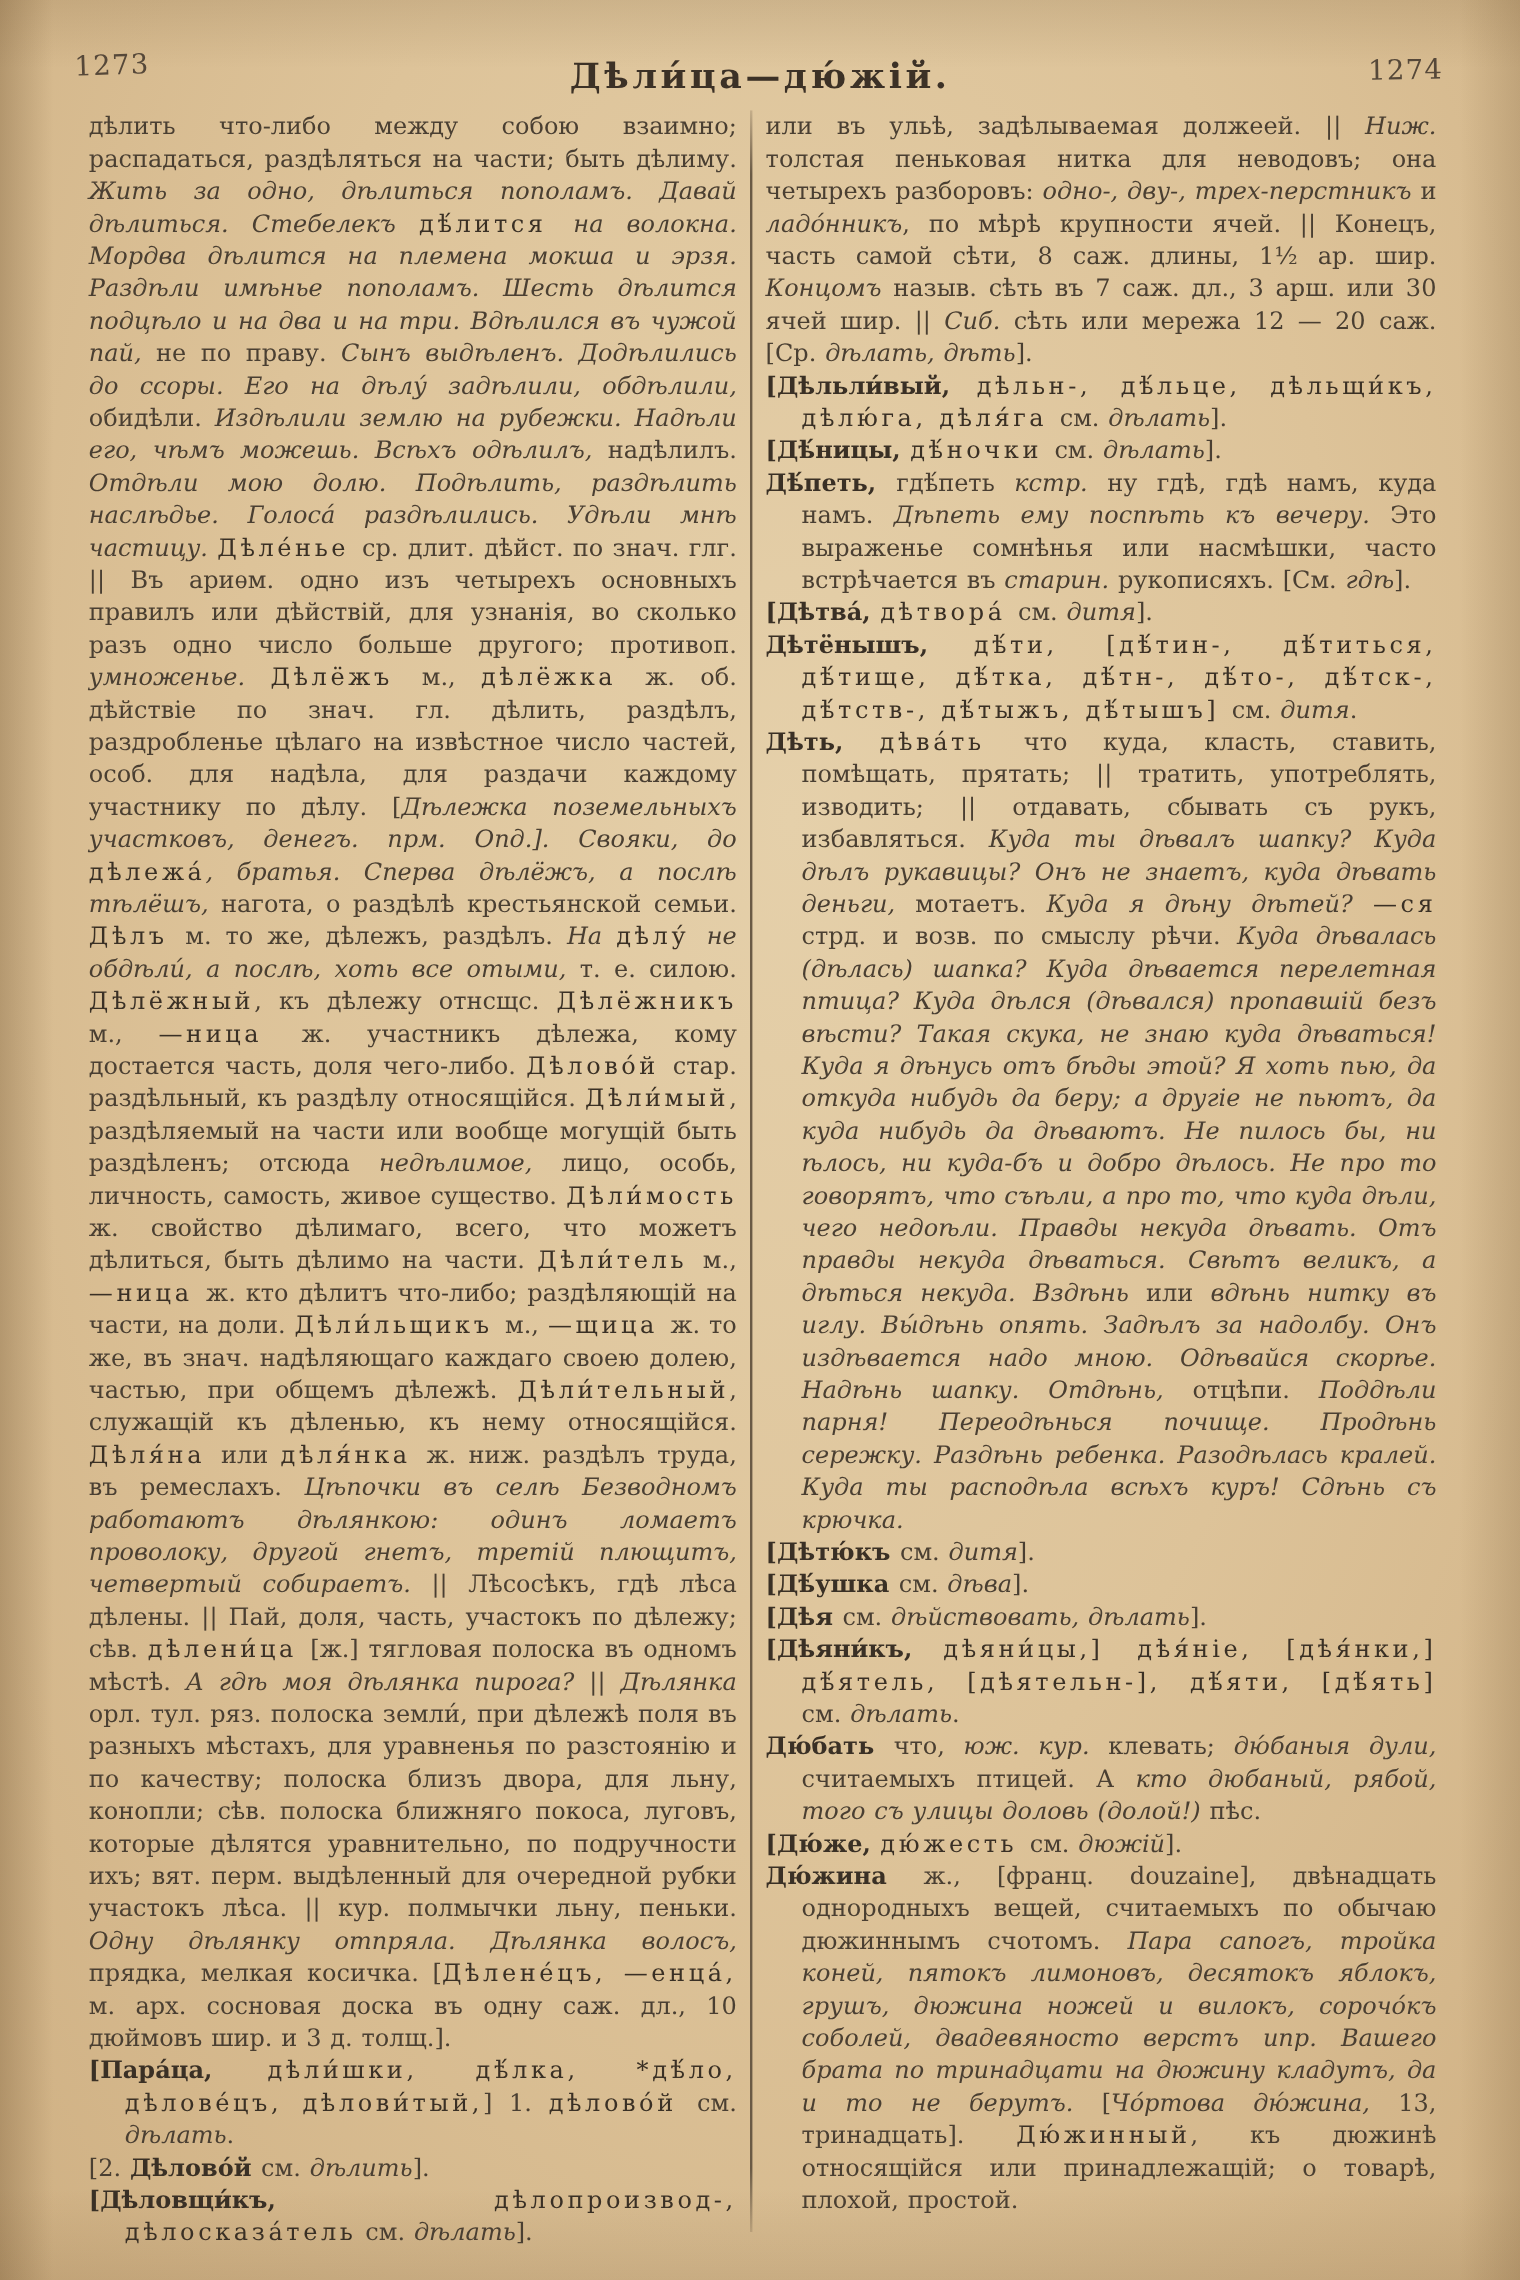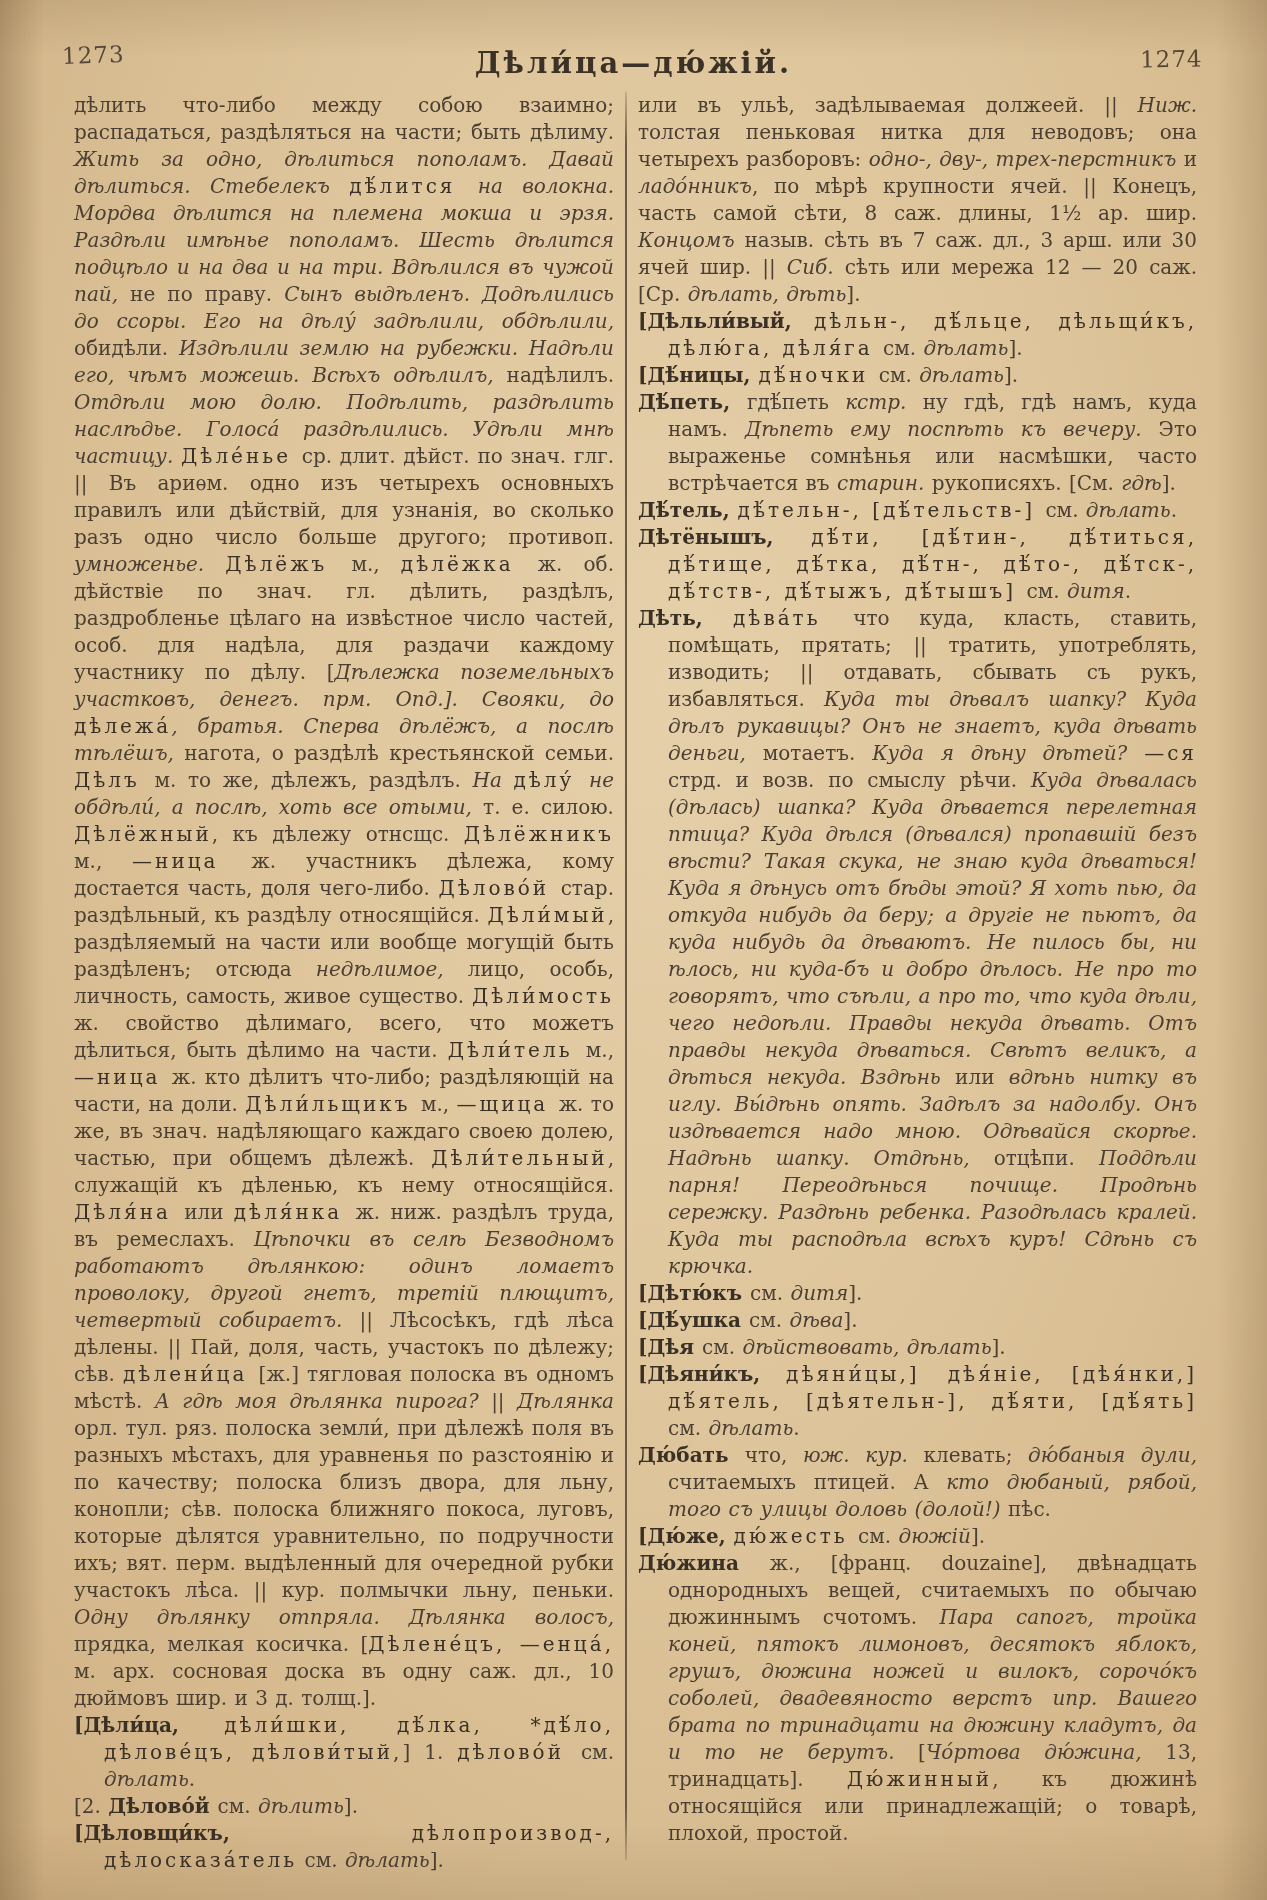--- a/index.html
+++ b/index.html
@@ -51,31 +51,31 @@
 
 <div class="page">
   <div class="header">
     <span class="pageno left">1273</span>
     <span class="title">Дѣли́ца—дю́жій.</span>
     <span class="pageno right">1274</span>
   </div>
   <div class="text-area">
     <div class="col" data-column="left">
         <p class="entry"><span class="run-r">дѣлить что-либо между собою взаимно; распадаться, раздѣляться на части; быть дѣлиму. </span><span class="run-i">Жить за одно, дѣлиться пополамъ. Давай дѣлиться. Стебелекъ </span><span class="run-b">дѣ́лится </span><span class="run-i">на волокна. Мордва дѣлится на племена мокша и эрзя. Раздѣли имѣнье пополамъ. Шесть дѣлится подцѣло и на два и на три. Вдѣлился въ чужой пай, </span><span class="run-r">не по праву. </span><span class="run-i">Сынъ выдѣленъ. Додѣлились до ссоры. Его на дѣлу́ задѣлили, обдѣлили, </span><span class="run-r">обидѣли. </span><span class="run-i">Издѣлили землю на рубежки. Надѣли его, чѣмъ можешь. Всѣхъ одѣлилъ, </span><span class="run-r">надѣлилъ. </span><span class="run-i">Отдѣли мою долю. Подѣлить, раздѣлить наслѣдье. Голоса́ раздѣлились. Удѣли мнѣ частицу. </span><span class="run-b">Дѣле́нье </span><span class="run-r">ср. длит. дѣйст. по знач. глг. || Въ ариѳм. одно изъ четырехъ основныхъ правилъ или дѣйствій, для узнанія, во сколько разъ одно число больше другого; противоп. </span><span class="run-i">умноженье. </span><span class="run-b">Дѣлёжъ </span><span class="run-r">м., </span><span class="run-b">дѣлёжка </span><span class="run-r">ж. об. дѣйствіе по знач. гл. дѣлить, раздѣлъ, раздробленье цѣлаго на извѣстное число частей, особ. для надѣла, для раздачи каждому участнику по дѣлу. [</span><span class="run-i">Дѣлежка поземельныхъ участковъ, денегъ. прм. Опд.]. Свояки, до </span><span class="run-b">дѣлежа́</span><span class="run-i">, братья. Сперва дѣлёжъ, а послѣ тѣлёшъ, </span><span class="run-r">нагота, о раздѣлѣ крестьянской семьи. </span><span class="run-b">Дѣлъ </span><span class="run-r">м. то же, дѣлежъ, раздѣлъ. </span><span class="run-i">На </span><span class="run-b">дѣлу́ </span><span class="run-i">не обдѣли́, а послѣ, хоть все отыми, </span><span class="run-r">т. е. силою. </span><span class="run-b">Дѣлёжный</span><span class="run-r">, къ дѣлежу отнсщс. </span><span class="run-b">Дѣлёжникъ </span><span class="run-r">м., </span><span class="run-b">—ница </span><span class="run-r">ж. участникъ дѣлежа, кому достается часть, доля чего-либо. </span><span class="run-b">Дѣлово́й </span><span class="run-r">стар. раздѣльный, къ раздѣлу относящійся. </span><span class="run-b">Дѣли́мый</span><span class="run-r">, раздѣляемый на части или вообще могущій быть раздѣленъ; отсюда </span><span class="run-i">недѣлимое, </span><span class="run-r">лицо, особь, личность, самость, живое существо. </span><span class="run-b">Дѣли́мость </span><span class="run-r">ж. свойство дѣлимаго, всего, что можетъ дѣлиться, быть дѣлимо на части. </span><span class="run-b">Дѣли́тель </span><span class="run-r">м., </span><span class="run-b">—ница </span><span class="run-r">ж. кто дѣлитъ что-либо; раздѣляющій на части, на доли. </span><span class="run-b">Дѣли́льщикъ </span><span class="run-r">м., </span><span class="run-b">—щица </span><span class="run-r">ж. то же, въ знач. надѣляющаго каждаго своею долею, частью, при общемъ дѣлежѣ. </span><span class="run-b">Дѣли́тельный</span><span class="run-r">, служащій къ дѣленью, къ нему относящійся. </span><span class="run-b">Дѣля́на </span><span class="run-r">или </span><span class="run-b">дѣля́нка </span><span class="run-r">ж. ниж. раздѣлъ труда, въ ремеслахъ. </span><span class="run-i">Цѣпочки въ селѣ Безводномъ работаютъ дѣлянкою: одинъ ломаетъ проволоку, другой гнетъ, третій плющитъ, четвертый собираетъ. </span><span class="run-r">|| Лѣсосѣкъ, гдѣ лѣса дѣлены. || Пай, доля, часть, участокъ по дѣлежу; сѣв. </span><span class="run-b">дѣлени́ца </span><span class="run-r">[ж.] тягловая полоска въ одномъ мѣстѣ. </span><span class="run-i">А гдѣ моя дѣлянка пирога? </span><span class="run-r">|| </span><span class="run-i">Дѣлянка </span><span class="run-r">орл. тул. ряз. полоска земли́, при дѣлежѣ поля въ разныхъ мѣстахъ, для уравненья по разстоянію и по качеству; полоска близъ двора, для льну, конопли; сѣв. полоска ближняго покоса, луговъ, которые дѣлятся уравнительно, по подручности ихъ; вят. перм. выдѣленный для очередной рубки участокъ лѣса. || кур. полмычки льну, пеньки. </span><span class="run-i">Одну дѣлянку отпряла. Дѣлянка волосъ, </span><span class="run-r">прядка, мелкая косичка. [</span><span class="run-b">Дѣлене́цъ, —енца́, </span><span class="run-r">м. арх. сосновая доска въ одну саж. дл., 10 дюймовъ шир. и 3 д. толщ.].</span></p>
-        <p class="entry hang"><span class="run-h">[Дѣли́ца, </span><span class="run-b">дѣли́шки, дѣ́лка, *дѣ́ло, дѣлове́цъ, дѣлови́тый,</span><span class="run-r">] 1. </span><span class="run-b">дѣлово́й </span><span class="run-r">см. </span><span class="run-i">дѣлать</span><span class="run-r">.</span></p>
+        <p class="entry hang"><span class="run-h">[Пара́ца, </span><span class="run-b">дѣли́шки, дѣ́лка, *дѣ́ло, дѣлове́цъ, дѣлови́тый,</span><span class="run-r">] 1. </span><span class="run-b">дѣлово́й </span><span class="run-r">см. </span><span class="run-i">дѣлать</span><span class="run-r">.</span></p>
         <p class="entry hang"><span class="run-r">[2. </span><span class="run-h">Дѣлово́й </span><span class="run-r">см. </span><span class="run-i">дѣлить</span><span class="run-r">].</span></p>
         <p class="entry hang"><span class="run-h">[Дѣловщи́къ, </span><span class="run-b">дѣлопроизвод-, дѣлосказа́тель</span><span class="run-r"> см. </span><span class="run-i">дѣлать</span><span class="run-r">].</span></p>
       </div>
     <div class="divider"></div>
     <div class="col" data-column="right">
         <p class="entry"><span class="run-r">или въ ульѣ, задѣлываемая должеей. || </span><span class="run-i">Ниж. </span><span class="run-r">толстая пеньковая нитка для неводовъ; она четырехъ разборовъ: </span><span class="run-i">одно-, дву-, трех-перстникъ </span><span class="run-r">и </span><span class="run-i">ладо́нникъ</span><span class="run-r">, по мѣрѣ крупности ячей. || Конецъ, часть самой сѣти, 8 саж. длины, 1½ ар. шир. </span><span class="run-i">Концомъ </span><span class="run-r">назыв. сѣть въ 7 саж. дл., 3 арш. или 30 ячей шир. || </span><span class="run-i">Сиб. </span><span class="run-r">сѣть или мережа 12 — 20 саж. [Ср. </span><span class="run-i">дѣлать, дѣть</span><span class="run-r">].</span></p>
         <p class="entry hang"><span class="run-h">[Дѣльли́вый, </span><span class="run-b">дѣльн-, дѣ́льце, дѣльщи́къ, дѣлю́га, дѣля́га </span><span class="run-r">см. </span><span class="run-i">дѣлать</span><span class="run-r">].</span></p>
         <p class="entry hang"><span class="run-h">[Дѣ́ницы, </span><span class="run-b">дѣ́ночки </span><span class="run-r">см. </span><span class="run-i">дѣлать</span><span class="run-r">].</span></p>
         <p class="entry hang"><span class="run-h">Дѣ́петь, </span><span class="run-r">гдѣ́петь </span><span class="run-i">кстр. </span><span class="run-r">ну гдѣ, гдѣ намъ, куда намъ. </span><span class="run-i">Дѣпеть ему поспѣть къ вечеру. </span><span class="run-r">Это выраженье сомнѣнья или насмѣшки, часто встрѣчается въ </span><span class="run-i">старин. </span><span class="run-r">рукописяхъ. [См. </span><span class="run-i">гдѣ</span><span class="run-r">].</span></p>
-        <p class="entry hang"><span class="run-h">Дѣ́тель, </span><span class="run-b">дѣ́тельн-, [дѣ́тельств-] </span><span class="run-r">см. </span><span class="run-i">дѣлать</span><span class="run-r">.</span></p>
+        <p class="entry hang"><span class="run-h">[Дѣтва́, </span><span class="run-b">дѣтвора́ </span><span class="run-r">см. </span><span class="run-i">дитя</span><span class="run-r">].</span></p>
         <p class="entry hang"><span class="run-h">Дѣтёнышъ, </span><span class="run-b">дѣ́ти, [дѣ́тин-, дѣ́титься, дѣ́тище, дѣ́тка, дѣ́тн-, дѣ́то-, дѣ́тск-, дѣ́тств-, дѣ́тыжъ, дѣ́тышъ] </span><span class="run-r">см. </span><span class="run-i">дитя</span><span class="run-r">.</span></p>
         <p class="entry hang"><span class="run-h">Дѣть, </span><span class="run-b">дѣва́ть </span><span class="run-r">что куда, класть, ставить, помѣщать, прятать; || тратить, употреблять, изводить; || отдавать, сбывать съ рукъ, избавляться. </span><span class="run-i">Куда ты дѣвалъ шапку? Куда дѣлъ рукавицы? Онъ не знаетъ, куда дѣвать деньги, </span><span class="run-r">мотаетъ. </span><span class="run-i">Куда я дѣну дѣтей? </span><span class="run-b">—ся </span><span class="run-r">стрд. и возв. по смыслу рѣчи. </span><span class="run-i">Куда дѣвалась (дѣлась) шапка? Куда дѣвается перелетная птица? Куда дѣлся (дѣвался) пропавшій безъ вѣсти? Такая скука, не знаю куда дѣваться! Куда я дѣнусь отъ бѣды этой? Я хоть пью, да откуда нибудь да беру; а другіе не пьютъ, да куда нибудь да дѣваютъ. Не пилось бы, ни ѣлось, ни куда-бъ и добро дѣлось. Не про то говорятъ, что съѣли, а про то, что куда дѣли, чего недоѣли. Правды некуда дѣвать. Отъ правды некуда дѣваться. Свѣтъ великъ, а дѣться некуда. Вздѣнь </span><span class="run-r">или </span><span class="run-i">вдѣнь нитку въ иглу. Вы́дѣнь опять. Задѣлъ за надолбу. Онъ издѣвается надо мною. Одѣвайся скорѣе. Надѣнь шапку. Отдѣнь, </span><span class="run-r">отцѣпи. </span><span class="run-i">Поддѣли парня! Переодѣнься почище. Продѣнь сережку. Раздѣнь ребенка. Разодѣлась кралей. Куда ты расподѣла всѣхъ куръ! Сдѣнь съ крючка.</span></p>
         <p class="entry hang"><span class="run-h">[Дѣтю́къ </span><span class="run-r">см. </span><span class="run-i">дитя</span><span class="run-r">].</span></p>
         <p class="entry hang"><span class="run-h">[Дѣ́ушка </span><span class="run-r">см. </span><span class="run-i">дѣва</span><span class="run-r">].</span></p>
         <p class="entry hang"><span class="run-h">[Дѣя </span><span class="run-r">см. </span><span class="run-i">дѣйствовать, дѣлать</span><span class="run-r">].</span></p>
         <p class="entry hang"><span class="run-h">[Дѣяни́къ, </span><span class="run-b">дѣяни́цы,] дѣя́ніе, [дѣя́нки,] дѣ́ятель, [дѣятельн-], дѣ́яти, [дѣ́ять] </span><span class="run-r">см. </span><span class="run-i">дѣлать</span><span class="run-r">.</span></p>
         <p class="entry hang"><span class="run-h">Дю́бать </span><span class="run-r">что, </span><span class="run-i">юж. кур. </span><span class="run-r">клевать; </span><span class="run-i">дю́баныя дули, </span><span class="run-r">считаемыхъ птицей. </span><span class="run-r">А </span><span class="run-i">кто дюбаный, рябой, того съ улицы доловь (долой!) </span><span class="run-r">пѣс.</span></p>
         <p class="entry hang"><span class="run-h">[Дю́же, </span><span class="run-b">дю́жесть </span><span class="run-r">см. </span><span class="run-i">дюжій</span><span class="run-r">].</span></p>
         <p class="entry hang"><span class="run-h">Дю́жина </span><span class="run-r">ж., [франц. douzaine], двѣнадцать однородныхъ вещей, считаемыхъ по обычаю дюжиннымъ счотомъ. </span><span class="run-i">Пара сапогъ, тройка коней, пятокъ лимоновъ, десятокъ яблокъ, грушъ, дюжина ножей и вилокъ, сорочо́къ соболей, двадевяносто верстъ ипр. Вашего брата по тринадцати на дюжину кладутъ, да и то не берутъ. </span><span class="run-r">[</span><span class="run-i">Чо́ртова дю́жина, </span><span class="run-r">13, тринадцать]. </span><span class="run-b">Дю́жинный</span><span class="run-r">, къ дюжинѣ относящійся или принадлежащій; о товарѣ, плохой, простой. </span></p>
       </div>

